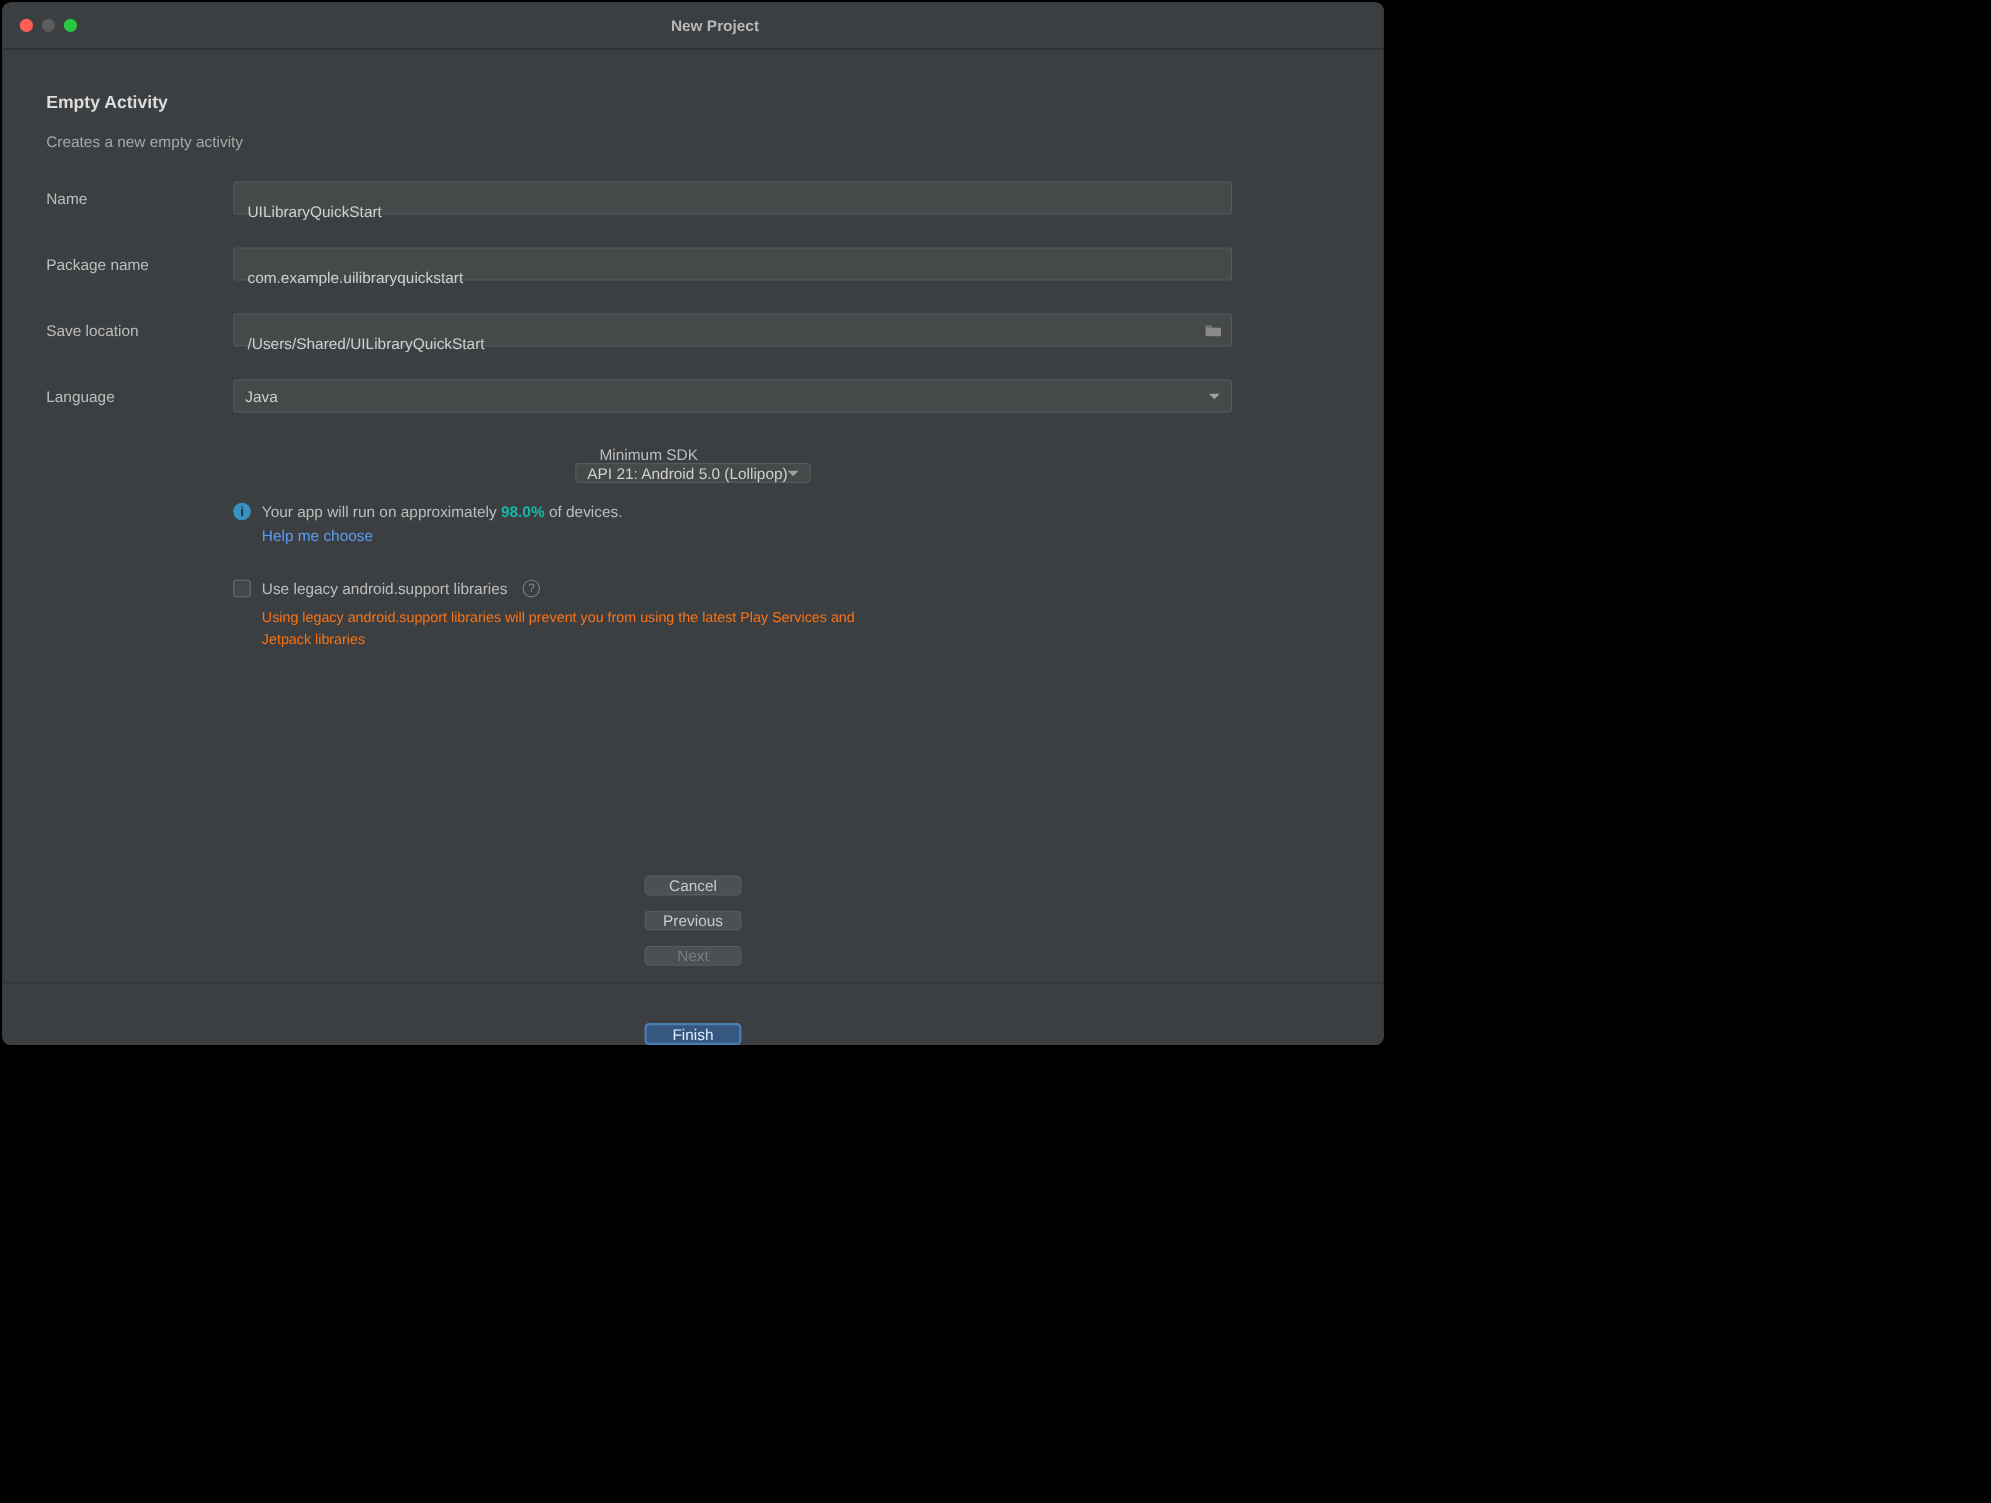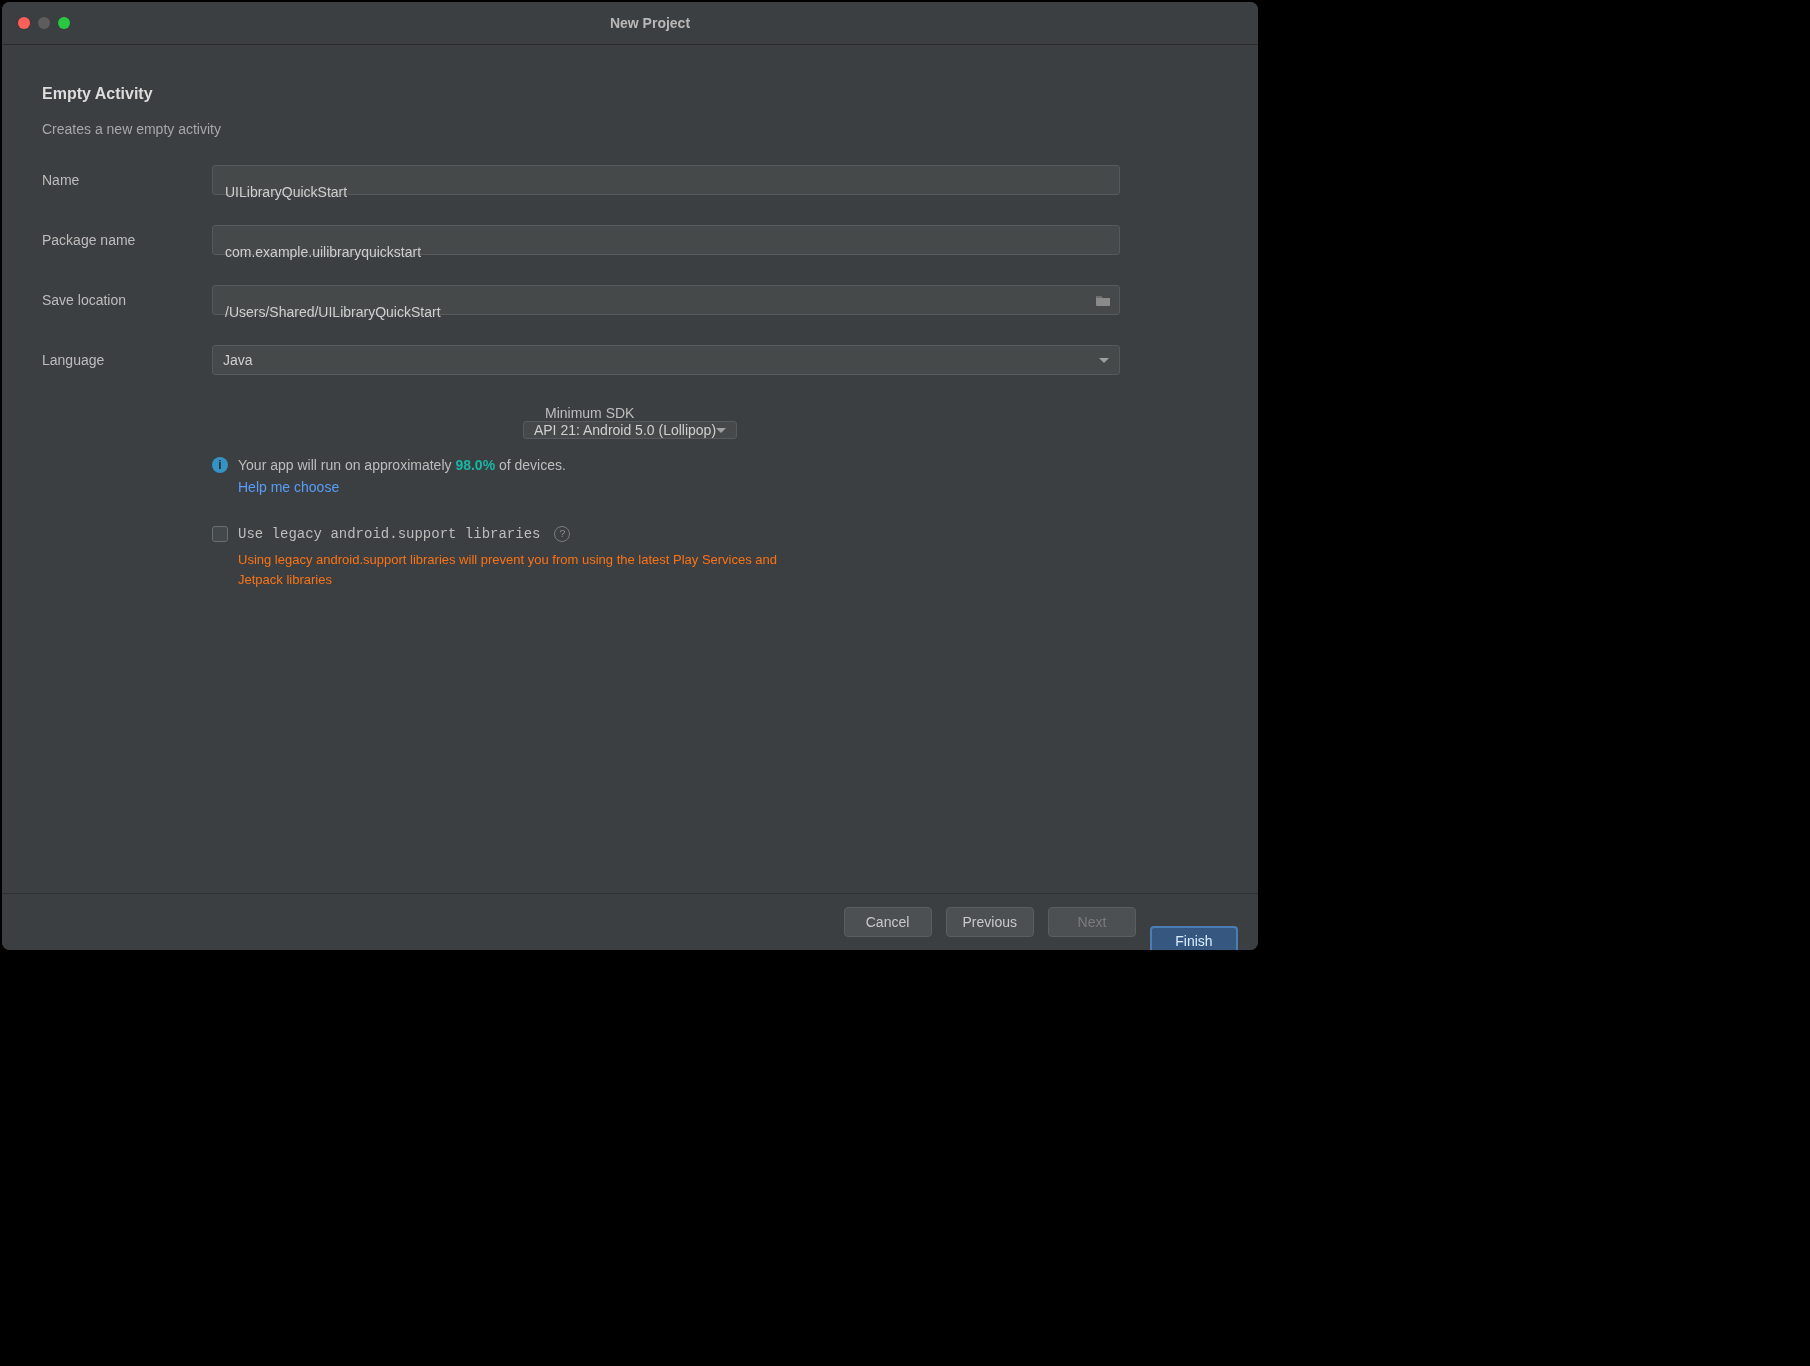--- a/index.html
+++ b/index.html
@@ -156,21 +156,20 @@
     margin-top: 30px;
   }
   .checkbox-row .spacer { width: 170px; }
   .checkbox-row .body { max-width: 908px; flex:1; }
   .chk-line {
     display: flex;
     align-items: center;
     gap: 10px;
     color: #bdbdbd;
     font-size: 14px;
-    font-family: Liberation Mono, monospace;
   }
   .chk {
     width: 16px; height: 16px;
     border: 1px solid #6a6e70;
     border-radius: 3px;
     background: #43494a;
     box-sizing: border-box;
   }
   .help-q {
     width: 16px; height: 16px;
@@ -192,20 +191,21 @@
 
   .footer {
     height: 56px;
     border-top: 1px solid #2f3133;
     background: #3c3f41;
     display: flex;
     align-items: center;
     justify-content: flex-end;
     gap: 14px;
     padding: 0 20px;
+    flex-direction: column;
   }
   .btn {
     height: 30px;
     min-width: 88px;
     padding: 0 16px;
     background: #4c5052;
     border: 1px solid #5a5e60;
     border-radius: 4px;
     color: #c9c9c9;
     font-size: 14px;

